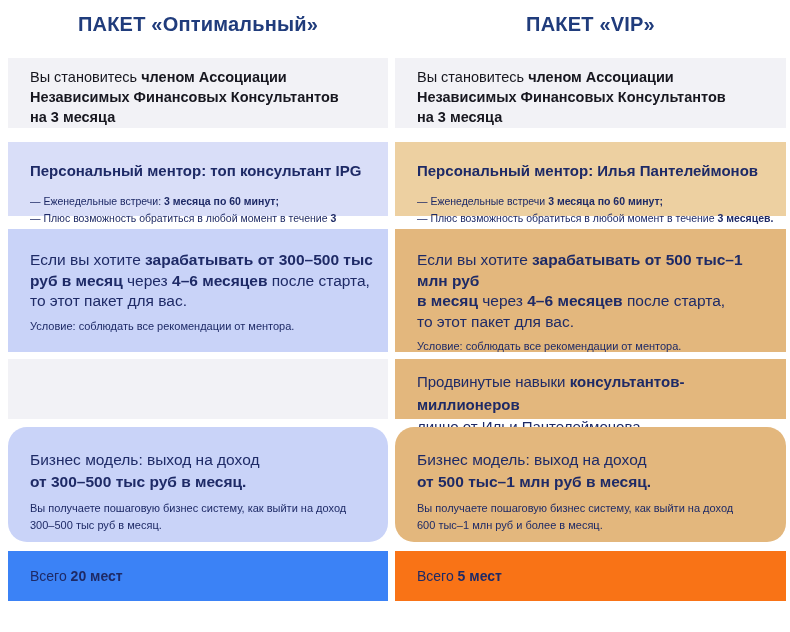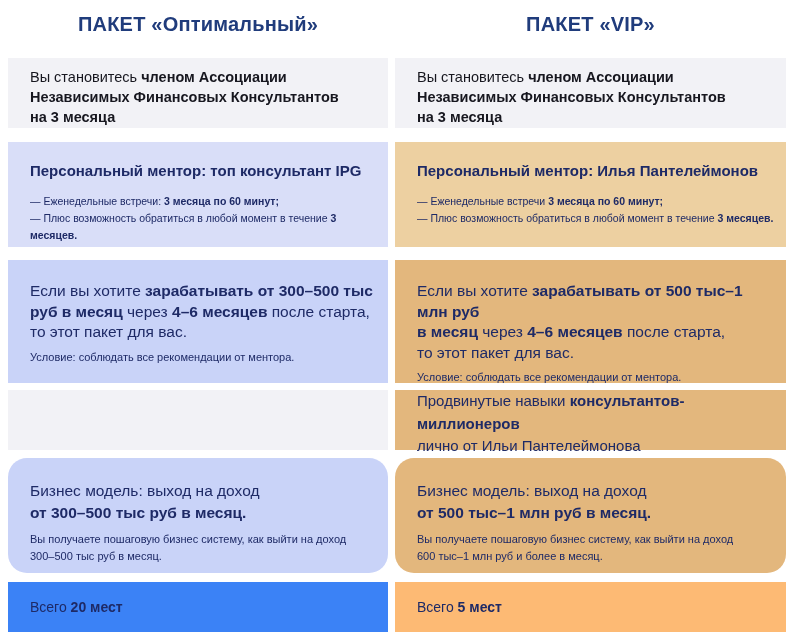--- a/index.html
+++ b/index.html
@@ -15,42 +15,42 @@
     margin-left: 8px;
   }
   .col { display: flex; flex-direction: column; }
   .col-title {
     height: 58px; box-sizing: border-box; padding-top: 13px;
     text-align: center; font-size: 20px; font-weight: 700;
     color: #203c7c; letter-spacing: 0.2px;
   }
   .block { box-sizing: border-box; padding-left: 22px; padding-right: 10px; }
   .b1 { height: 70px;  margin-bottom: 14px; }
-  .b2 { height: 105px; margin-bottom: 13px; }
+  .b2 { height: 74px; margin-bottom: 13px; }
   .b3 { height: 123px; margin-bottom: 7px; }
   .b4 { height: 60px;  margin-bottom: 8px; }
   .b5 { height: 115px; margin-bottom: 9px; border-radius: 19px; }
   .b6 { height: 50px; }
   
   .l1 { background: #f2f2f6; } .l2 { background: #d9def8; }
   .l3 { background: #c9d3f8; } .l4 { background: #f2f2f6; }
   .l5 { background: #c9d3f8; } .l6 { background: #3b82f6; }
   
   .r1 { background: #f2f2f6; } .r2 { background: #edd0a1; }
   .r3 { background: #e3b77d; } .r4 { background: #e3b77d; }
-  .r5 { background: #e3b77d; } .r6 { background: #fdba74; }
+  .r5 { background: #e3b77d; } .r6 { background: #f97316; }
 
   p { margin: 0; }
   b { font-weight: 700; }
   .membership-text { padding-top: 9px; font-size: 14.5px; line-height: 1.38; color: #17171f; }
   .mentor-heading  { padding-top: 20px; font-size: 15px; font-weight: 700; color: #1e2a66; }
   .bullets         { margin-top: 14px; font-size: 10.5px; line-height: 1.6; color: #1e2a66; }
   .income-text     { padding-top: 21px; font-size: 15.5px; line-height: 1.33; color: #1e2a66; }
   .condition       { margin-top: 8px; font-size: 11px; color: #1e2a66; }
-  .advanced-text   { font-size: 15px; line-height: 1.5; color: #1e2a66; }
+  .advanced-text   { padding-top: 12px; font-size: 15px; line-height: 1.5; color: #1e2a66; }
   .business-head   { padding-top: 22px; font-size: 15.5px; line-height: 1.4; color: #1e2a66; }
   .business-note   { margin-top: 8px; font-size: 11px; line-height: 1.55; color: #1e2a66; }
   .seats           { line-height: 50px; font-size: 14px; color: #1e2a66; }
 </style>
 </head>
 <body>
 
 <div class="page">
 
   <div class="col">

